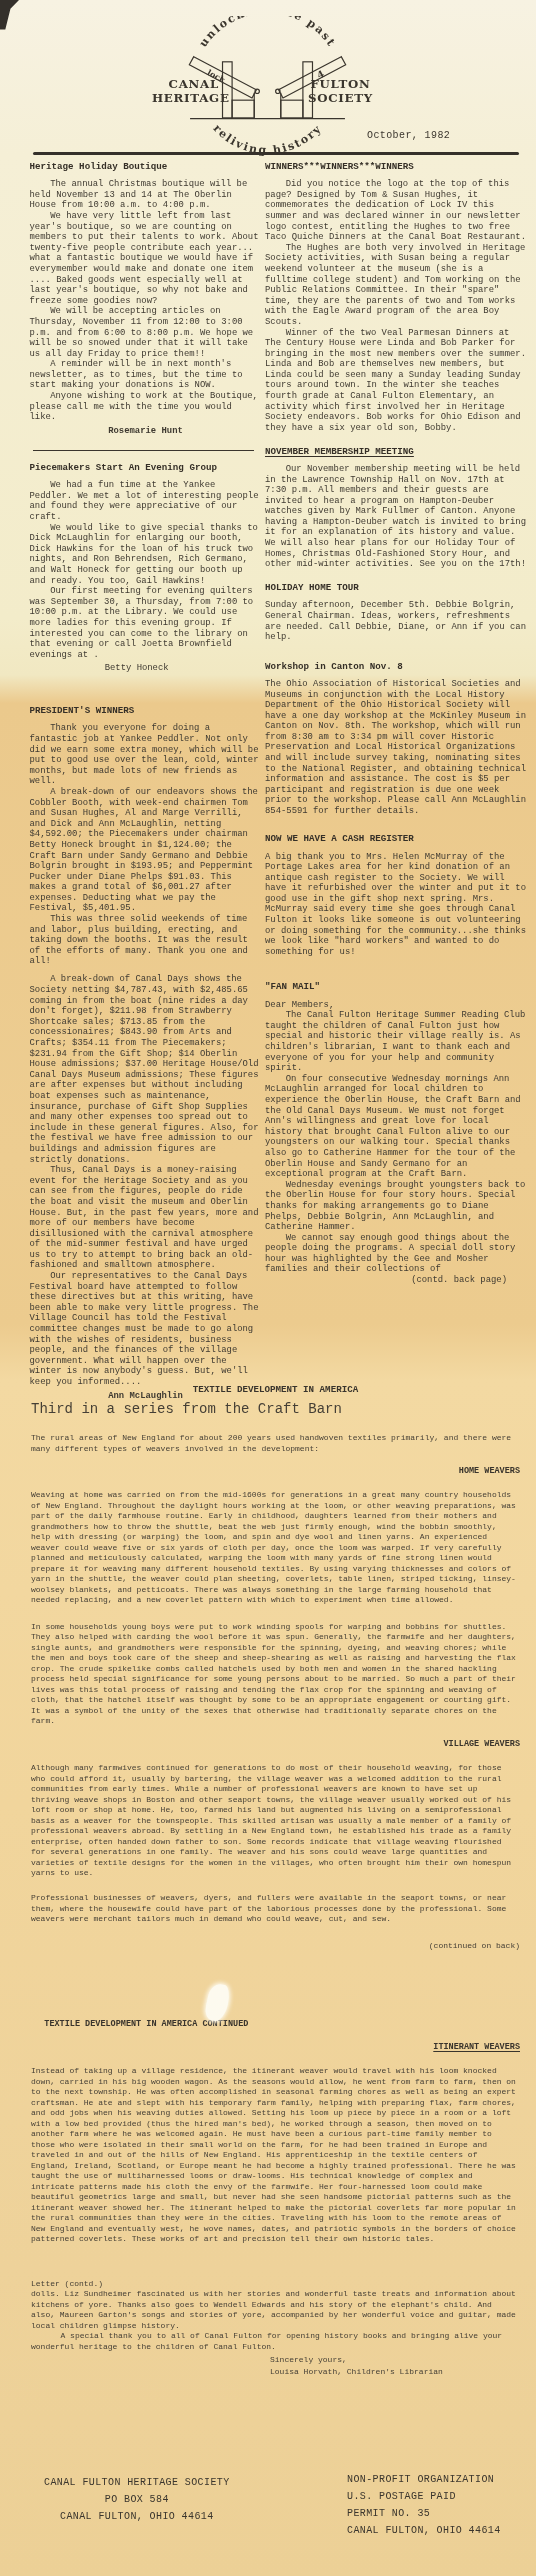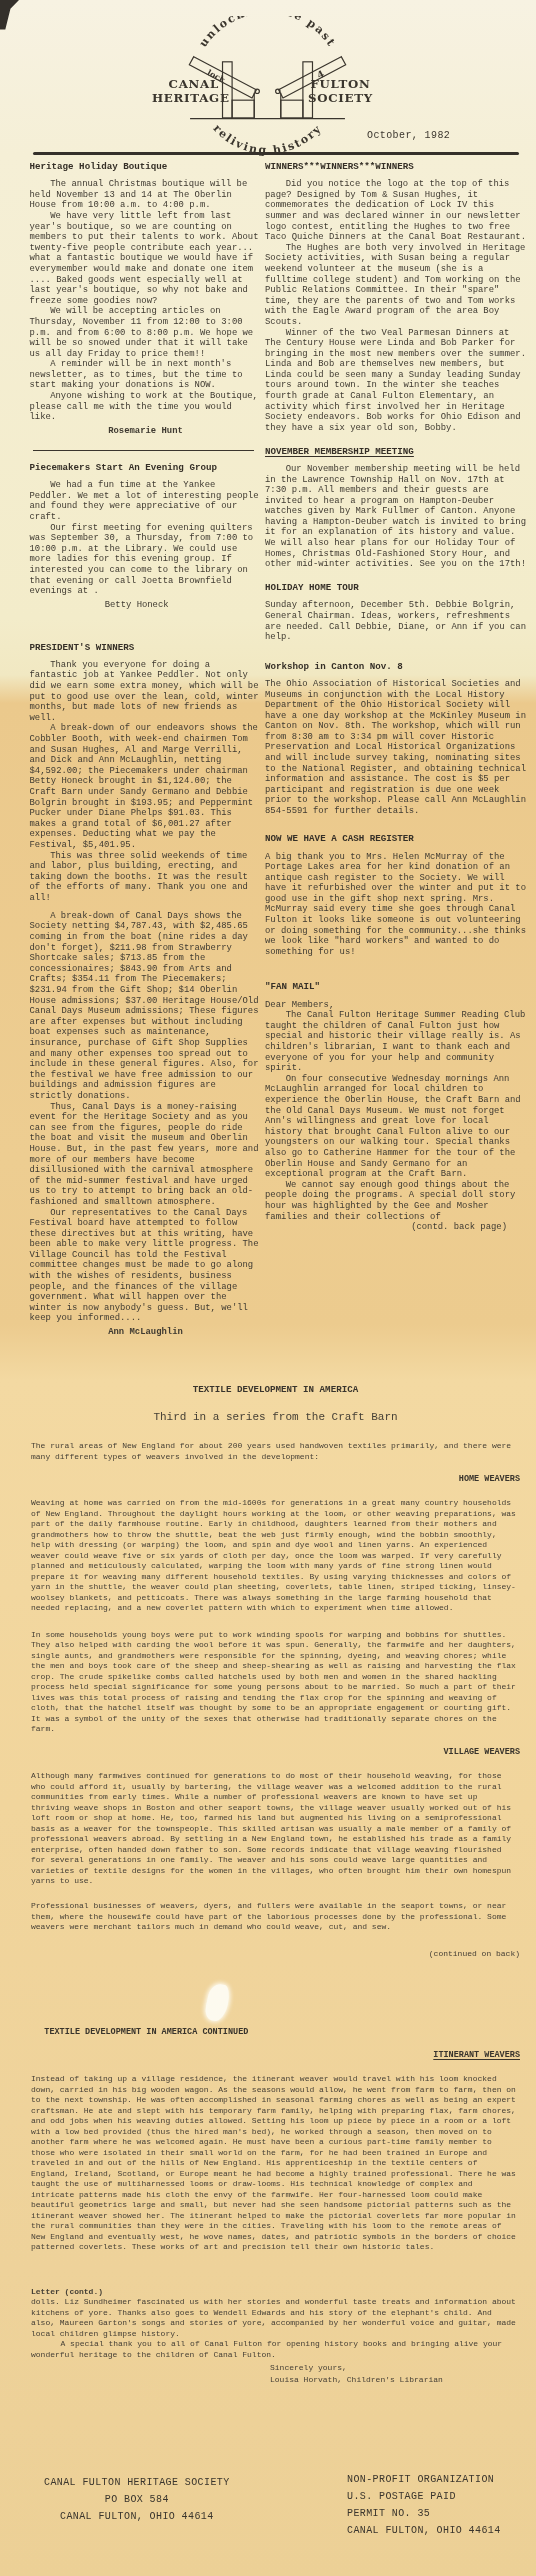--- a/index.html
+++ b/index.html
@@ -62,26 +62,26 @@
   .sig-right{margin:3px 17.7px 0 0;text-align:center;}
   .divider{height:1.5px;background:#3a352d;width:221px;margin:10.3px 0 11.8px 3px;}
   .contd-right{margin:0;text-align:right;padding-right:19px;}
   .spacer-lg{height:19px;}
   
   .article{
     position:absolute;left:31px;top:1385px;width:489px;
     font-size:8px;line-height:10.5px;color:#453f35;
   }
   .art-title{text-align:center;font-weight:bold;font-size:9.2px;margin:0 0 4.4px 0;color:#39342c;}
-  .art-sub{text-align:center;font-size:11px;margin:16px 0 19px 0;}
+  .art-sub{text-align:left;font-size:14px;margin:8px 0 19px 0;}
   .art-h{text-align:right;font-weight:bold;font-size:8.5px;margin:11.8px 0 5.9px 0;color:#39342c;}
   .art-p{margin:14px 0 11px 0;}
   .art-contd{text-align:right;margin:16px 0 0 0;}
   .art-cont-title{font-weight:bold;margin:68px 0 7.4px 13.3px;font-size:8.5px;color:#39342c;}
-  .letter-label{margin:34px 0 0 0;font-weight:bold;}
+  .letter-label{margin:34px 0 0 0;}
   .letter-p{margin:0;}
   .letter-p-ind{margin:0;text-indent:29.5px;}
   .letter-close{margin:3px 0 0 239px;}
   .letter-signer{margin:1.5px 0 0 239px;}
   
   .footer-block{position:absolute;font-size:10px;line-height:17px;color:#3a352d;letter-spacing:0.4px;}
   .footer-left{left:44px;top:2474px;text-align:center;}
   .footer-right{left:347px;top:2471px;}
   .footer-block p{margin:0;}
 </style>
@@ -138,20 +138,21 @@
       <p class="p-ind">A reminder will be in next month's newsletter, as to times, but the time to start making your donations is NOW.</p>
       <p class="p-ind">Anyone wishing to work at the Boutique, please call me with the time you would like.</p>
       <p class="sig">Rosemarie Hunt</p>
     </div>
 
     <div class="divider"></div>
 
     <div class="sec">
       <p class="h-c">Piecemakers Start  An Evening Group</p>
       <p class="p-ind">We had a fun time at the Yankee Peddler.  We met a lot of interesting people and found they were appreciative of our craft.</p>
+      <p class="p-ind">We would like to give special thanks to Dick McLaughlin for enlarging our booth, Dick Hawkins for the loan of his truck two nights, and Ron Behrendsen, Rich Germano, and Walt Honeck for getting our booth up and ready.  You too, Gail Hawkins!</p>
       <p class="p-ind">Our first meeting for evening quilters was September 30, a Thursday, from 7:00 to 10:00 p.m. at the Library.  We could use more ladies for this evening group.  If interested you can come to the library on that evening or call Joetta Brownfield evenings at           .</p>
       <p class="sig-right">Betty Honeck</p>
     </div>
 
     <div class="spacer-lg"></div>
 
     <div class="sec">
       <p class="h-c">PRESIDENT'S WINNERS</p>
       <p class="p-ind">Thank you everyone for doing a fantastic job at Yankee Peddler.  Not only did we earn some extra money, which will be put to good use over the lean, cold, winter months, but made lots of new friends as well.</p>
       <p class="p-ind">A break-down of our endeavors shows the Cobbler Booth, with week-end chairmen Tom and Susan Hughes, Al and Marge Verrilli, and Dick and Ann McLaughlin, netting $4,592.00; the Piecemakers under chairman Betty Honeck brought in $1,124.00; the Craft Barn under Sandy Germano and Debbie Bolgrin brought in $193.95; and Peppermint Pucker under Diane Phelps $91.03.  This makes a grand total of $6,001.27 after expenses.  Deducting what we pay the Festival,  $5,401.95.</p>
@@ -190,20 +191,21 @@
     <div class="sec" style="margin-top:17.7px;">
       <p class="h-c">NOW WE HAVE A CASH REGISTER</p>
       <p class="p-flush">A big thank you to Mrs. Helen McMurray of the Portage Lakes area for her kind donation of an antique cash register to the Society.  We will have it refurbished over the winter and put it to good use in the gift shop next spring.  Mrs. McMurray said every time she goes through Canal Fulton it looks like someone is out volunteering or doing something for the community...she thinks we look like "hard workers" and wanted to do something for us!</p>
     </div>
 
     <div class="sec" style="margin-top:25px;">
       <p class="h-c">"FAN MAIL"</p>
       <p class="p-flush">Dear Members,</p>
       <p class="p-ind">The Canal Fulton Heritage Summer Reading Club taught the children of Canal Fulton just how special and historic their village really is.  As children's librarian, I want to thank each and everyone of you for your help and community spirit.</p>
       <p class="p-ind">On four consecutive Wednesday mornings Ann McLaughlin arranged for local children to experience the Oberlin House, the Craft Barn and the Old Canal Days Museum.  We must not forget Ann's willingness and great love for local history that brought Canal Fulton alive to our youngsters on our walking tour.  Special thanks also go to Catherine Hammer for the tour of the Oberlin House and Sandy Germano for an exceptional program at the Craft Barn.</p>
+      <p class="p-ind">Wednesday evenings brought youngsters back to the Oberlin House for four story hours.  Special thanks for making arrangements go to Diane Phelps, Debbie Bolgrin, Ann McLaughlin, and Catherine Hammer.</p>
       <p class="p-ind">We cannot say enough good things about the people doing the programs.  A special doll story hour was highlighted by the Gee and Mosher families and their collections of</p>
       <p class="contd-right">(contd. back page)</p>
     </div>
   </div>
 
   <div class="article">
     <p class="art-title">TEXTILE DEVELOPMENT IN AMERICA</p>
     <p class="art-sub">Third in a series from the Craft Barn</p>
     <p class="art-p">The rural areas of New England for about 200 years used handwoven textiles primarily, and there were many different types of weavers involved in the development:</p>
     <p class="art-h">HOME WEAVERS</p>

